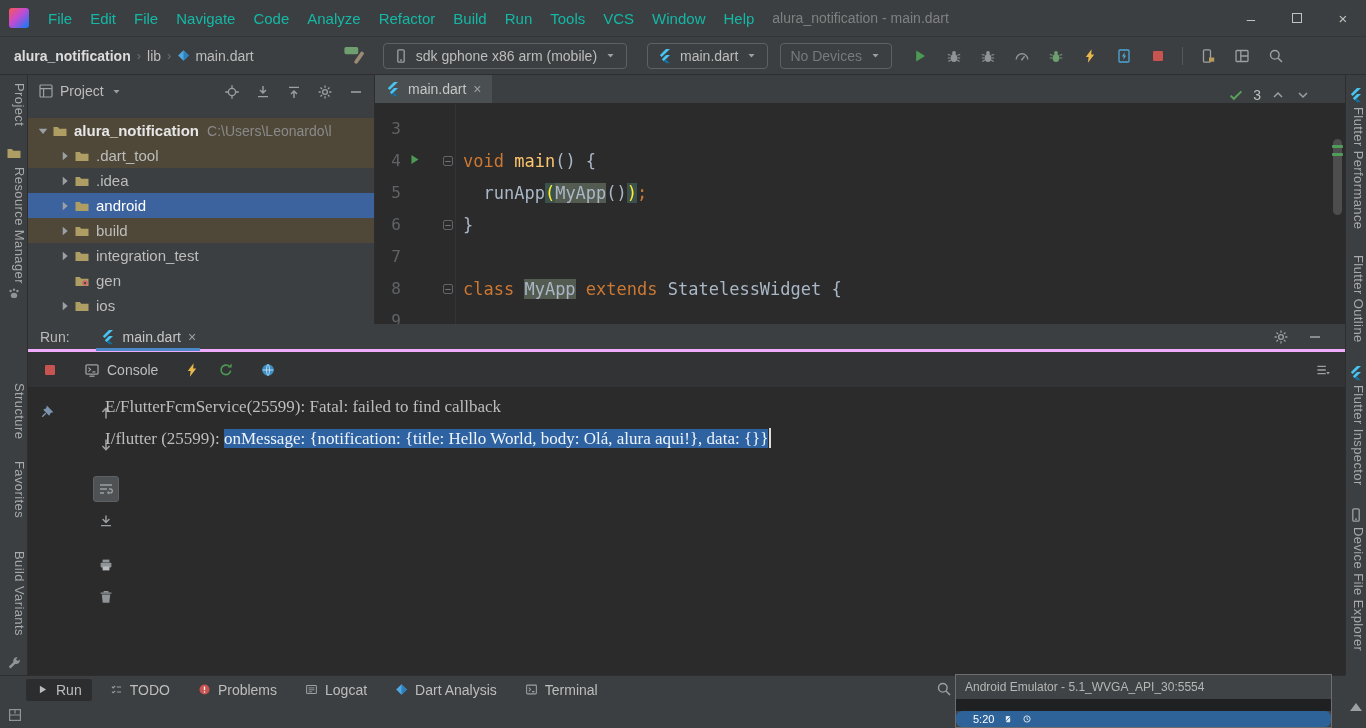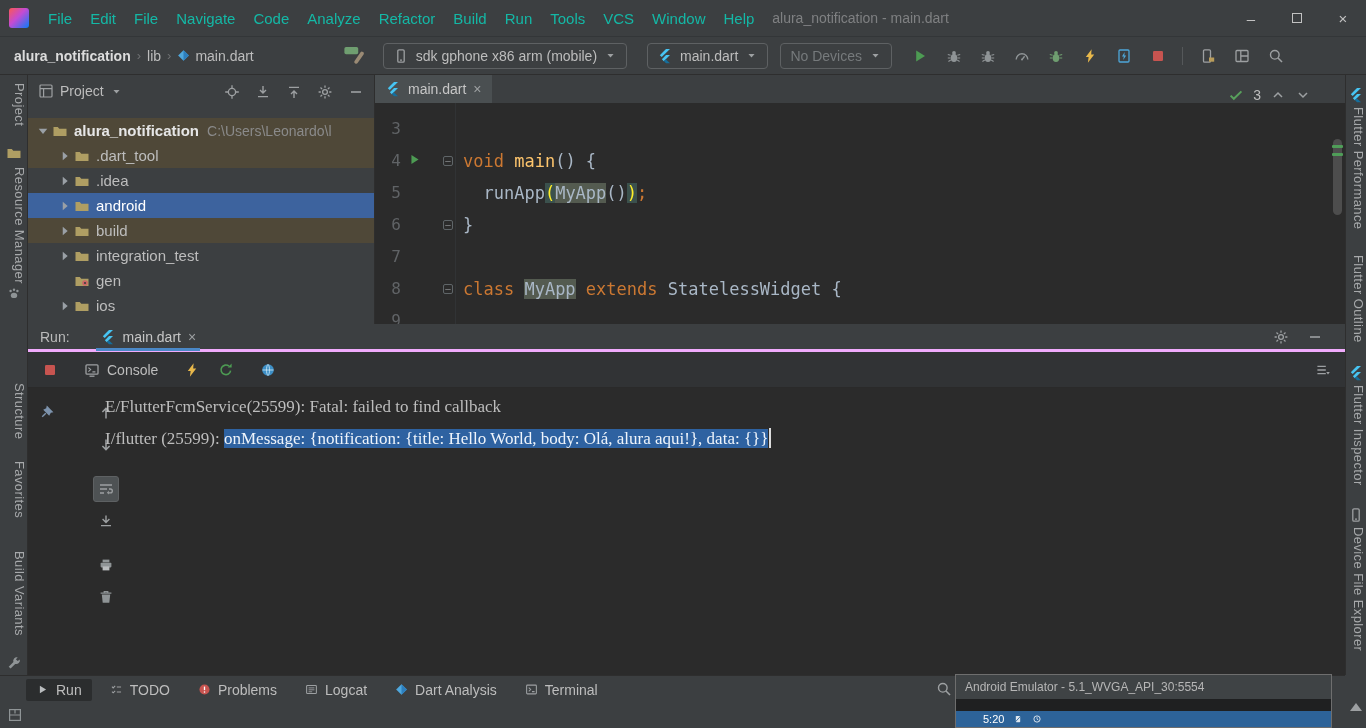--- a/index.html
+++ b/index.html
@@ -111,22 +111,22 @@
   .tooltab.active{background:#2b2d2e;}
   .status-search{position:absolute;left:936px;top:5px;}
   .bottombar{position:absolute;left:0;top:703px;width:1366px;height:25px;background:var(--bg-panel,#3c3f41);z-index:4;}
   .switcher{position:absolute;left:7px;top:4px;}
 
   
   .emulator{position:absolute;left:955px;top:674px;width:377px;height:54px;background:#3f4345;
     border:1px solid #6e6e6e;z-index:10;display:flex;flex-direction:column;}
   .em-title{height:24px;line-height:24px;padding-left:9px;font-size:12px;color:#b6b6b6;white-space:nowrap;overflow:hidden;}
   .em-band{height:12px;background:#1f2021;}
-  .em-status{flex:1;background:var(--emu-blue,#2d6399);display:flex;align-items:center;gap:9px;padding-left:27px;
-    font-size:11px;color:#ffffff;}
+  .em-status{flex:1;background:var(--emu-blue,#2d6399);display:flex;align-items:center;gap:9px;padding-left:17px;
+    font-size:11px;color:#ffffff;border-radius:6px;}
   .em-ic{width:10px;height:10px;}
   .em-ic svg{width:100%;height:100%;}
 
   .scroll-corner{position:absolute;left:1345px;top:675px;width:21px;height:53px;background:var(--bg-panel,#3c3f41);z-index:5;}
   .up-tri{width:0;height:0;border-left:6px solid transparent;border-right:6px solid transparent;
     border-bottom:8px solid #9da0a2;margin:28px auto 0;}
 </style>
 </head>
 <body>
 

